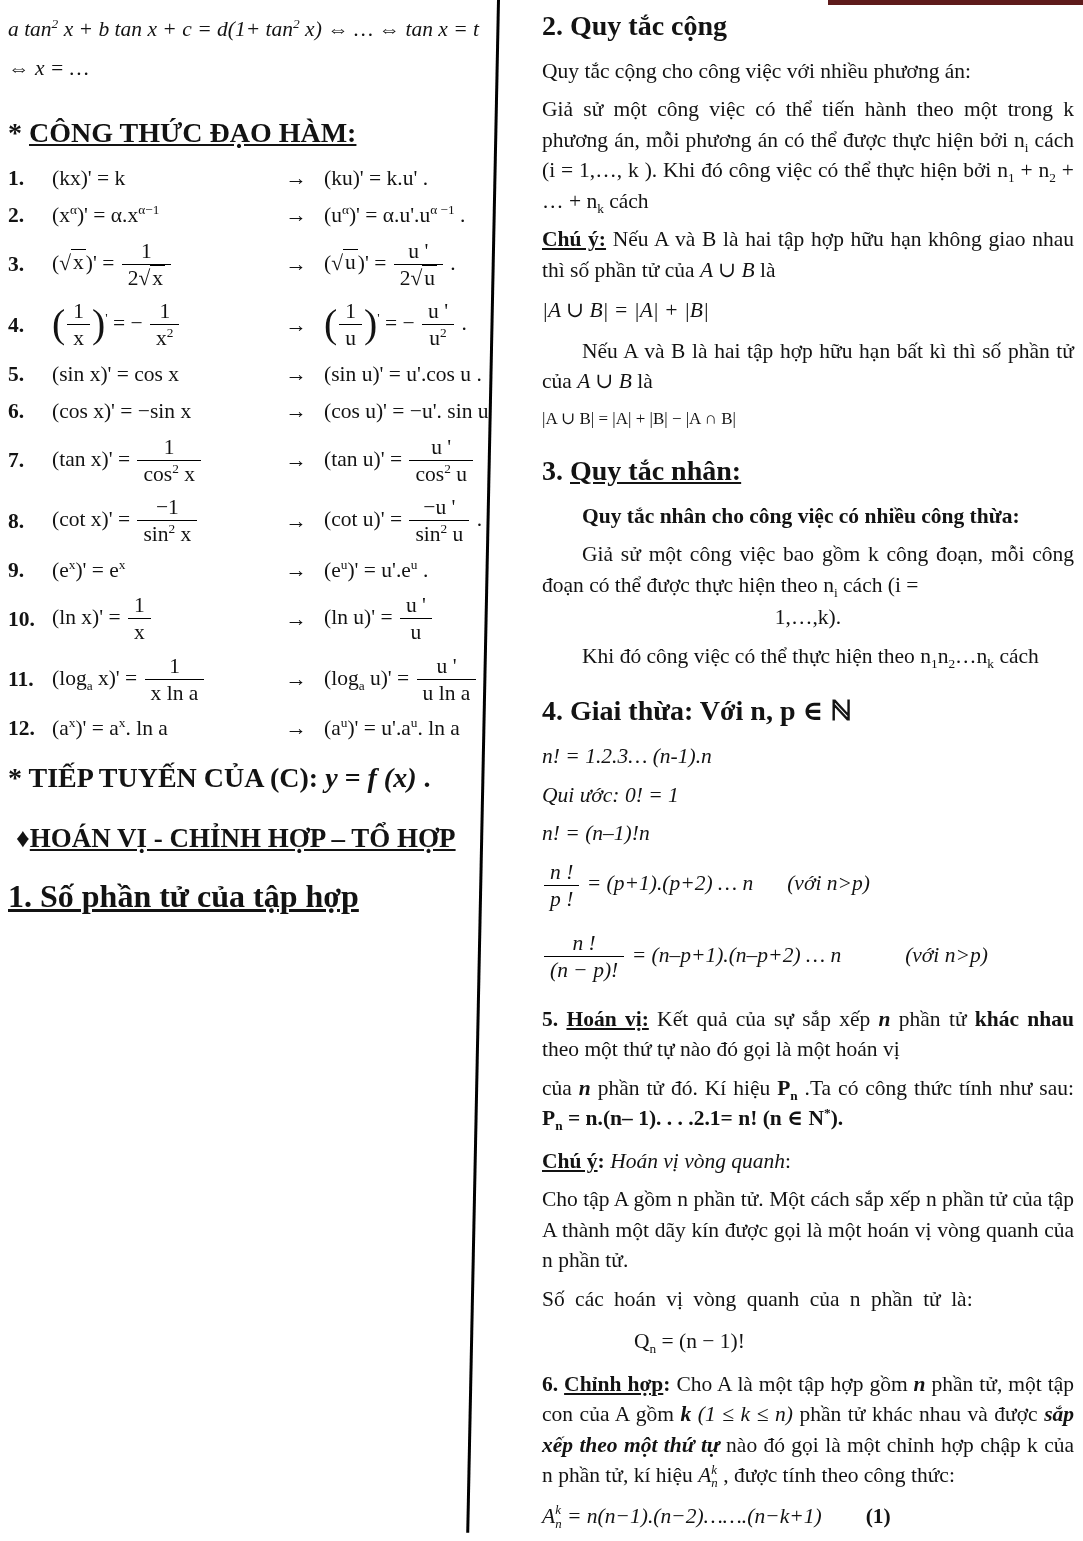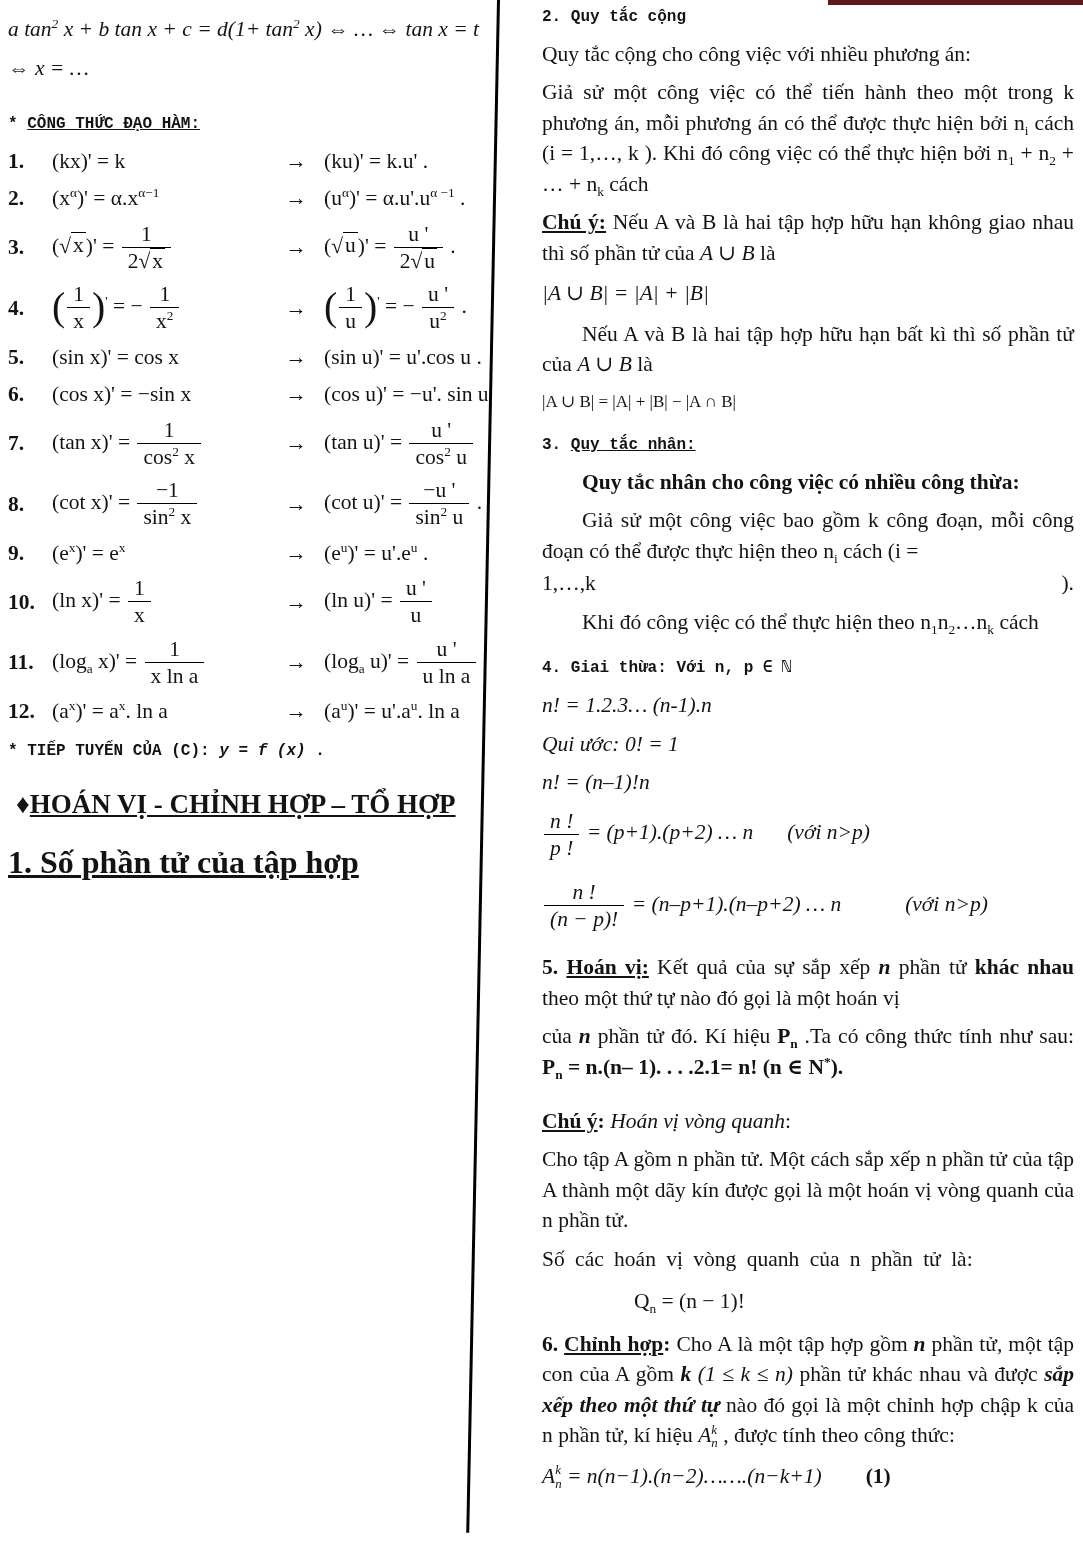--- a/index.html
+++ b/index.html
@@ -8,21 +8,21 @@
   .col{position:absolute;top:6px;}
   .col-left{left:8px;width:486px;}
   .col-right{left:542px;width:532px;}
   .divider{position:absolute;left:497px;top:0;width:3px;height:1533px;background:#000;
            transform:rotate(1.15deg);transform-origin:top center;}
   .top-stripe{position:absolute;left:828px;top:0;width:255px;height:5px;background:#5e1b1b;}
   .line{margin:8px 0;}
   .just{text-align:justify;}
   .ind{text-indent:40px;}
   .italic{font-style:italic;}
-  .sec-h{font-weight:bold;font-size:16px;margin:20px 0 10px 0;font-family:Liberation Mono, monospace;}
+  .sec-h{font-weight:bold;font-size:28px;margin:20px 0 10px 0;}
   .sec-h2{font-weight:bold;font-size:32px;margin:16px 0 10px 0;}
   .big-h{font-weight:bold;font-size:27px;margin:22px 0 12px 8px;}
   .t-i{font-style:italic;}
   .t-b{font-weight:bold;}
   .t-bi{font-weight:bold;font-style:italic;}
   .t-bu{font-weight:bold;text-decoration:underline;}
   sup,sub{font-size:62%;line-height:0;}
   .frac{display:inline-block;vertical-align:middle;text-align:center;padding:0 2px;}
   .frac .num{display:block;border-bottom:1.7px solid #000;padding:0 6px;line-height:1.22;}
   .frac .den{display:block;padding:0 6px;line-height:1.22;}
@@ -31,21 +31,21 @@
   .ss{display:inline-flex;flex-direction:column;vertical-align:middle;font-size:60%;line-height:1.05;text-align:left;}
   .sp{display:inline-block;}
   .bigp{font-size:185%;font-weight:300;vertical-align:middle;line-height:.75;}
   .drow{display:flex;align-items:center;margin:7px 0;}
   .dno{width:44px;flex:none;font-weight:bold;}
   .dlhs{width:216px;flex:none;}
   .darr{width:56px;flex:none;text-align:center;}
   .drhs{flex:1;}
   .formula{margin:10px 0;}
   .big-formula{font-size:17px;}
-  .split-line{display:flex;justify-content:space-between;margin:2px 0;}
+  .split-line{display:flex;justify-content:center;margin:2px 0;}
   .qn-line{padding-left:92px;}
   .wordy{word-spacing:5px;}
 </style>
 </head>
 <body>
 
 <div class="page">
   <div class="top-stripe"></div>
   <div class="divider"></div>
 
@@ -178,21 +178,21 @@
 
     <p class="sec-h"><span class="t-b">4. Giai thừa:</span>   Với n, p ∈ ℕ</p>
     <p class="line"><span class="t-i">n! = 1.2.3… (n-1).n</span></p>
     <p class="line"><span class="t-i">Qui ước: 0! = 1</span></p>
     <p class="line"><span class="t-i">n! = (n–1)!n</span></p>
     <p class="formula"><span class="t-i"><span class="frac"><span class="num">n !</span><span class="den">p !</span></span> = (p+1).(p+2) … n<span class="sp" style="width: 34px;"></span>(với n&gt;p)</span></p>
     <p class="formula" style="margin-top:18px"><span class="t-i"><span class="frac"><span class="num">n !</span><span class="den">(n − p)!</span></span> = (n–p+1).(n–p+2) … n<span class="sp" style="width: 64px;"></span>(với n&gt;p)</span></p>
 
     <p class="line just" style="margin-top:20px"><span class="t-b">5. </span><span class="t-bu">Hoán vị:</span>  Kết quả của sự sắp xếp <span class="t-bi">n</span> phần tử <span class="t-b">khác nhau</span> theo một thứ tự nào đó gọi là một hoán vị</p>
     <p class="line just">của <span class="t-bi">n</span> phần tử đó. Kí hiệu <span class="t-b">P<sub>n</sub></span> .Ta có công thức tính như sau: <span class="t-b">P<sub>n</sub> = n.(n– 1). . . .2.1= n! (n ∈ N<sup>*</sup>).</span></p>
-    <p class="line" style="margin-top:23px"><span class="t-bu">Chú ý</span><span class="t-b">:</span> <span class="t-i">Hoán vị vòng quanh</span>:</p>
+    <p class="line" style="margin-top:12px"><span class="t-bu">Chú ý</span><span class="t-b">:</span> <span class="t-i">Hoán vị vòng quanh</span>:</p>
     <p class="line just">Cho tập A gồm n phần tử. Một cách sắp xếp n phần tử của tập A thành một dãy kín được gọi là một hoán vị vòng quanh của n phần tử.</p>
     <p class="line just wordy" style="margin-bottom:12px">Số các hoán vị vòng quanh của n phần tử là:</p>
     <p class="line qn-line" style="margin-top:0">Q<sub>n</sub> = (n − 1)!</p>
 
     <p class="line just" style="margin-top:12px"><span class="t-b">6. </span><span class="t-bu">Chỉnh hợp</span><span class="t-b">:</span>  Cho A là một tập hợp gồm <span class="t-bi">n</span> phần tử, một tập con của A gồm <span class="t-bi">k</span>  <span class="t-i">(1 ≤ k ≤ n)</span> phần tử khác nhau và được <span class="t-bi">sắp xếp theo một thứ tự</span> nào đó gọi là một chỉnh hợp chập k của n phần tử, kí hiệu  <span class="t-i">A<span class="ss">
             <span>k</span>
             <span>n</span>
           </span></span> ,  được tính theo công thức:</p>
     <p class="formula"><span class="t-i">A<span class="ss">
             <span>k</span>

